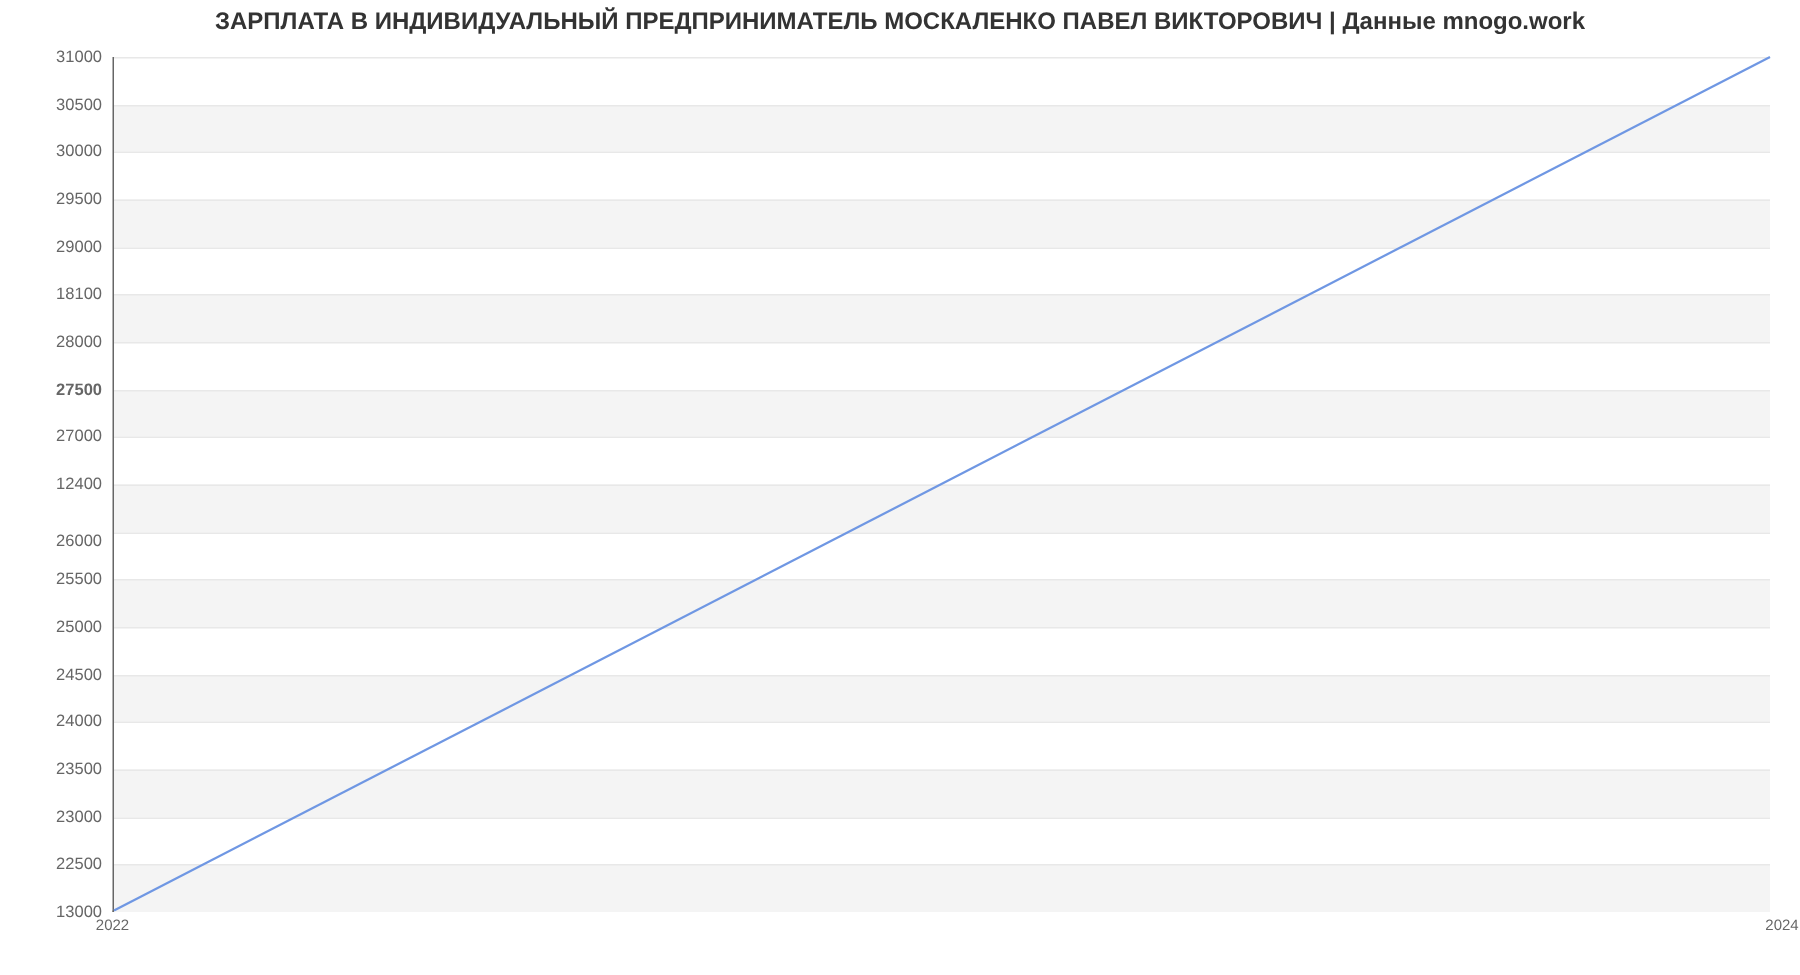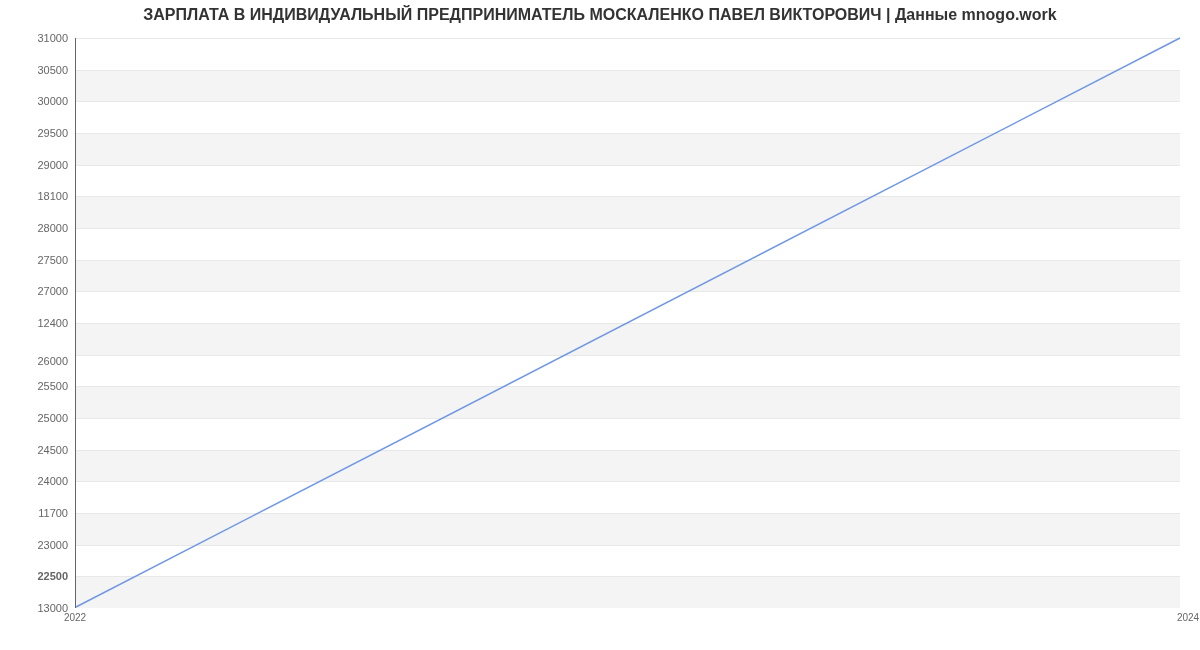--- a/index.html
+++ b/index.html
@@ -107,31 +107,31 @@
       <div class="band" style="top: 475px; height: 31.6667px;"></div>
       <div class="grid-line" style="top: 475px;"></div>
       <div class="grid-line" style="top: 506.667px;"></div>
       <div class="band" style="top: 538.333px; height: 31.6667px;"></div>
       <div class="grid-line" style="top: 538.333px;"></div>
     <svg class="line-svg" id="line-svg" viewBox="0 0 1105 570" preserveAspectRatio="none">
         <path d="M0 570 L1105 0" fill="none" stroke="#6f97e3" stroke-width="1.5"></path>
       </svg>
   </div>
 <div class="y-tick" style="top: 608px;">13000</div>
-    <div class="y-tick" style="top: 576.333px; font-weight: bold;">22500</div>
+    <div class="y-tick" style="top: 576.333px;">22500</div>
     <div class="y-tick" style="top: 544.667px;">23000</div>
-    <div class="y-tick" style="top: 513px;">11700</div>
+    <div class="y-tick" style="top: 513px;">23500</div>
     <div class="y-tick" style="top: 481.333px;">24000</div>
     <div class="y-tick" style="top: 449.667px;">24500</div>
     <div class="y-tick" style="top: 418px;">25000</div>
     <div class="y-tick" style="top: 386.333px;">25500</div>
     <div class="y-tick" style="top: 361px;">26000</div>
     <div class="y-tick" style="top: 323px;">12400</div>
     <div class="y-tick" style="top: 291.333px;">27000</div>
-    <div class="y-tick" style="top: 259.667px;">27500</div>
+    <div class="y-tick" style="top: 259.667px; font-weight: bold;">27500</div>
     <div class="y-tick" style="top: 228px;">28000</div>
     <div class="y-tick" style="top: 196.333px;">18100</div>
     <div class="y-tick" style="top: 164.667px;">29000</div>
     <div class="y-tick" style="top: 133px;">29500</div>
     <div class="y-tick" style="top: 101.333px;">30000</div>
     <div class="y-tick" style="top: 69.6667px;">30500</div>
     <div class="y-tick" style="top: 38px;">31000</div>
     <div class="x-tick" style="left: 75px;">2022</div>
     <div class="x-tick" style="left: 1188px;">2024</div>
   </div>

